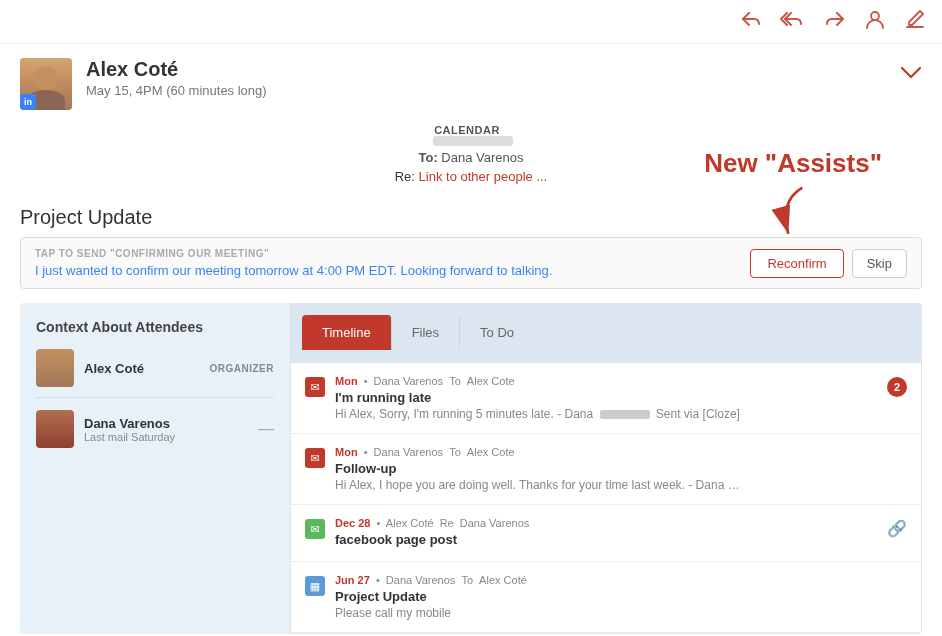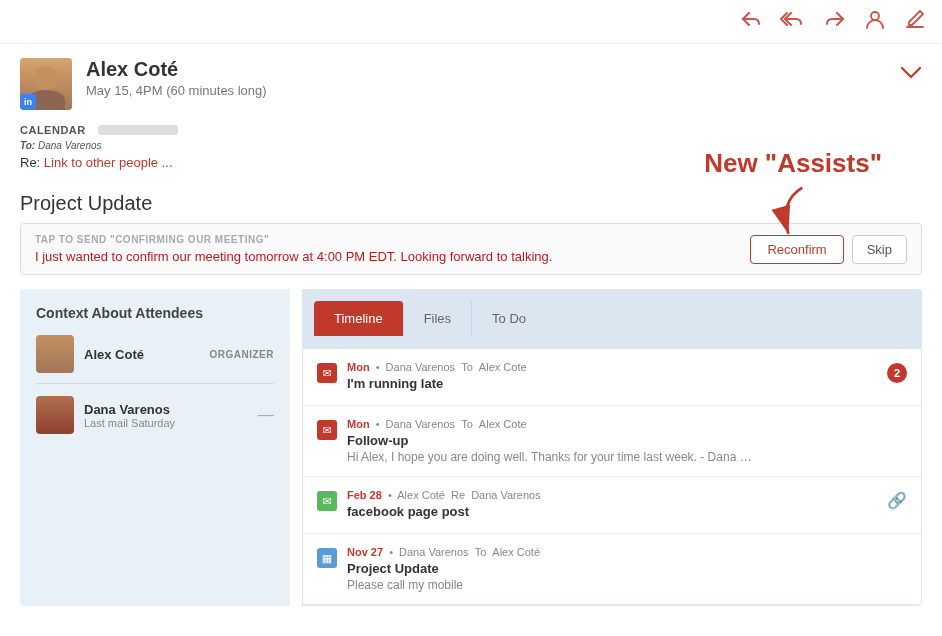--- a/index.html
+++ b/index.html
@@ -95,37 +95,38 @@
 
     
     .calendar-section {
       padding: 4px 20px 8px 20px;
     }
     .calendar-row {
       display: flex;
       align-items: center;
       margin-bottom: 4px;
       font-size: 12px;
+      flex-direction: column;
     }
     .calendar-label {
       font-size: 11px;
       font-weight: 700;
       color: #555;
       letter-spacing: 0.5px;
       margin-right: 8px;
     }
     .calendar-bar {
       display: inline-block;
       width: 80px;
       height: 10px;
       background: #ddd;
       border-radius: 3px;
       margin-left: 4px;
     }
-    .calendar-to { font-size: 10px; color: #555; font-style: italic; }
+    .calendar-to { font-size: 13px; color: #555; }
     .calendar-to span.label { font-weight: 600; }
     .calendar-re { font-size: 13px; }
     .calendar-re a { color: #c0392b; text-decoration: none; text-align: right; }
 
     
     .project-title {
       padding: 10px 20px 8px 20px;
       font-size: 20px;
       font-weight: 400;
       color: #333;
@@ -143,21 +144,21 @@
       justify-content: space-between;
     }
     .assist-text-block { flex: 1; }
     .assist-tap-label {
       font-size: 10px;
       font-weight: 700;
       color: #aaa;
       letter-spacing: 0.5px;
       margin-bottom: 4px;
     }
-    .assist-message { font-size: 13px; color: #b91c1c; }
+    .assist-message { font-size: 13px; color: #3b82f6; }
     .assist-buttons { display: flex; gap: 8px; align-items: center; }
     .btn-reconfirm {
       padding: 6px 16px;
       border: 1.5px solid #c0392b;
       color: #c0392b;
       background: white;
       border-radius: 4px;
       font-size: 13px;
       cursor: pointer;
       font-weight: 500;
@@ -193,21 +194,21 @@
     }
     .assists-arrow svg {
       width: 50px;
       height: 60px;
     }
 
     
     .main-content {
       display: flex;
       margin: 0 20px;
-      gap: 12px;
+      gap: 0;
     }
 
     
     .left-panel {
       width: 270px;
       flex-shrink: 0;
       background: #e8f0f8;
       border-radius: 4px 0 0 4px;
       padding: 16px;
     }
@@ -495,20 +496,23 @@
         <div class="timeline-icon icon-email">✉</div>
         <div class="timeline-body">
           <div class="timeline-meta">
             <span class="day">Mon</span>
             <span class="separator">•</span>
             <span>Dana Varenos</span>
             <span class="separator"> To </span>
             <span>Alex Cote</span>
           </div>
           <div class="timeline-subject">I'm running late</div>
+          <div class="timeline-preview">
+            Hi Alex, Sorry, I'm running 5 minutes late. - Dana <span class="redact"></span> Sent via [Cloze]
+          </div>
         </div>
         <div class="timeline-badge">2</div>
       </div>
 
       <div class="timeline-item">
         <div class="timeline-icon icon-email">✉</div>
         <div class="timeline-body">
           <div class="timeline-meta">
             <span class="day">Mon</span>
             <span class="separator">•</span>
@@ -520,36 +524,36 @@
           <div class="timeline-preview">
             Hi Alex, I hope you are doing well. Thanks for your time last week. - Dana <span class="redact"></span> S...
           </div>
         </div>
       </div>
 
       <div class="timeline-item">
         <div class="timeline-icon icon-imessage">✉</div>
         <div class="timeline-body">
           <div class="timeline-meta">
-            <span class="day">Feb 28</span>
+            <span class="day">Dec 28</span>
             <span class="separator">•</span>
             <span>Alex Coté</span>
             <span class="separator"> Re </span>
             <span>Dana Varenos</span>
           </div>
           <div class="timeline-subject">facebook page post</div>
         </div>
         <div class="attachment-icon">🔗</div>
       </div>
 
       <div class="timeline-item">
         <div class="timeline-icon icon-calendar">▦</div>
         <div class="timeline-body">
           <div class="timeline-meta">
-            <span class="day">Nov 27</span>
+            <span class="day">Jun 27</span>
             <span class="separator">•</span>
             <span>Dana Varenos</span>
             <span class="separator"> To </span>
             <span>Alex Coté</span>
           </div>
           <div class="timeline-subject">Project Update</div>
           <div class="timeline-preview">Please call my mobile</div>
         </div>
       </div>
     </div>

